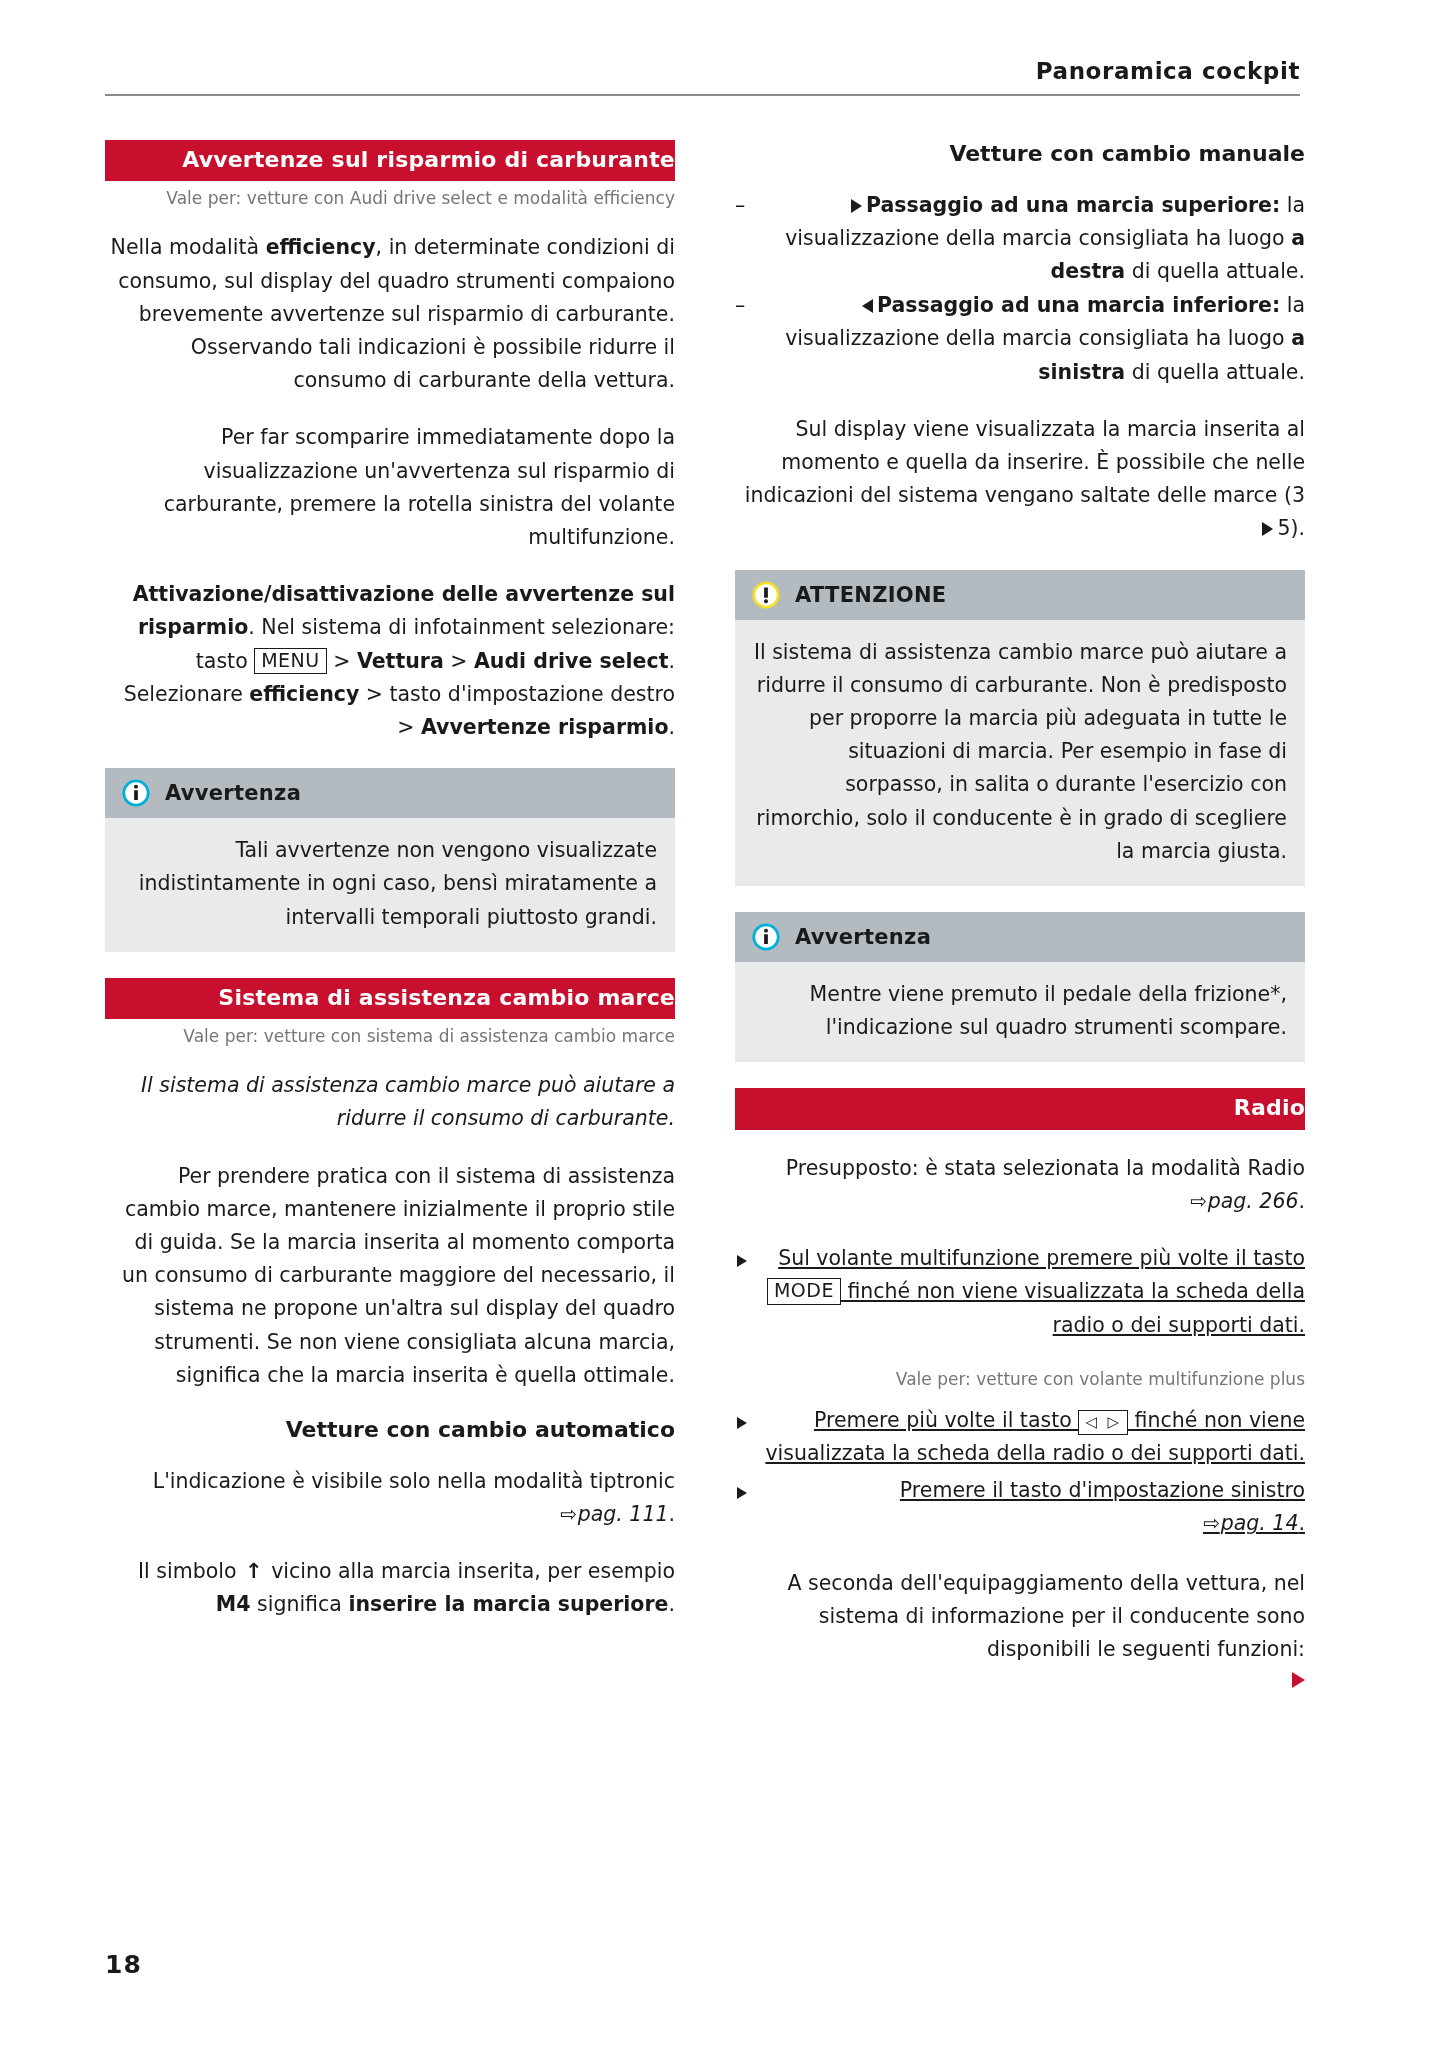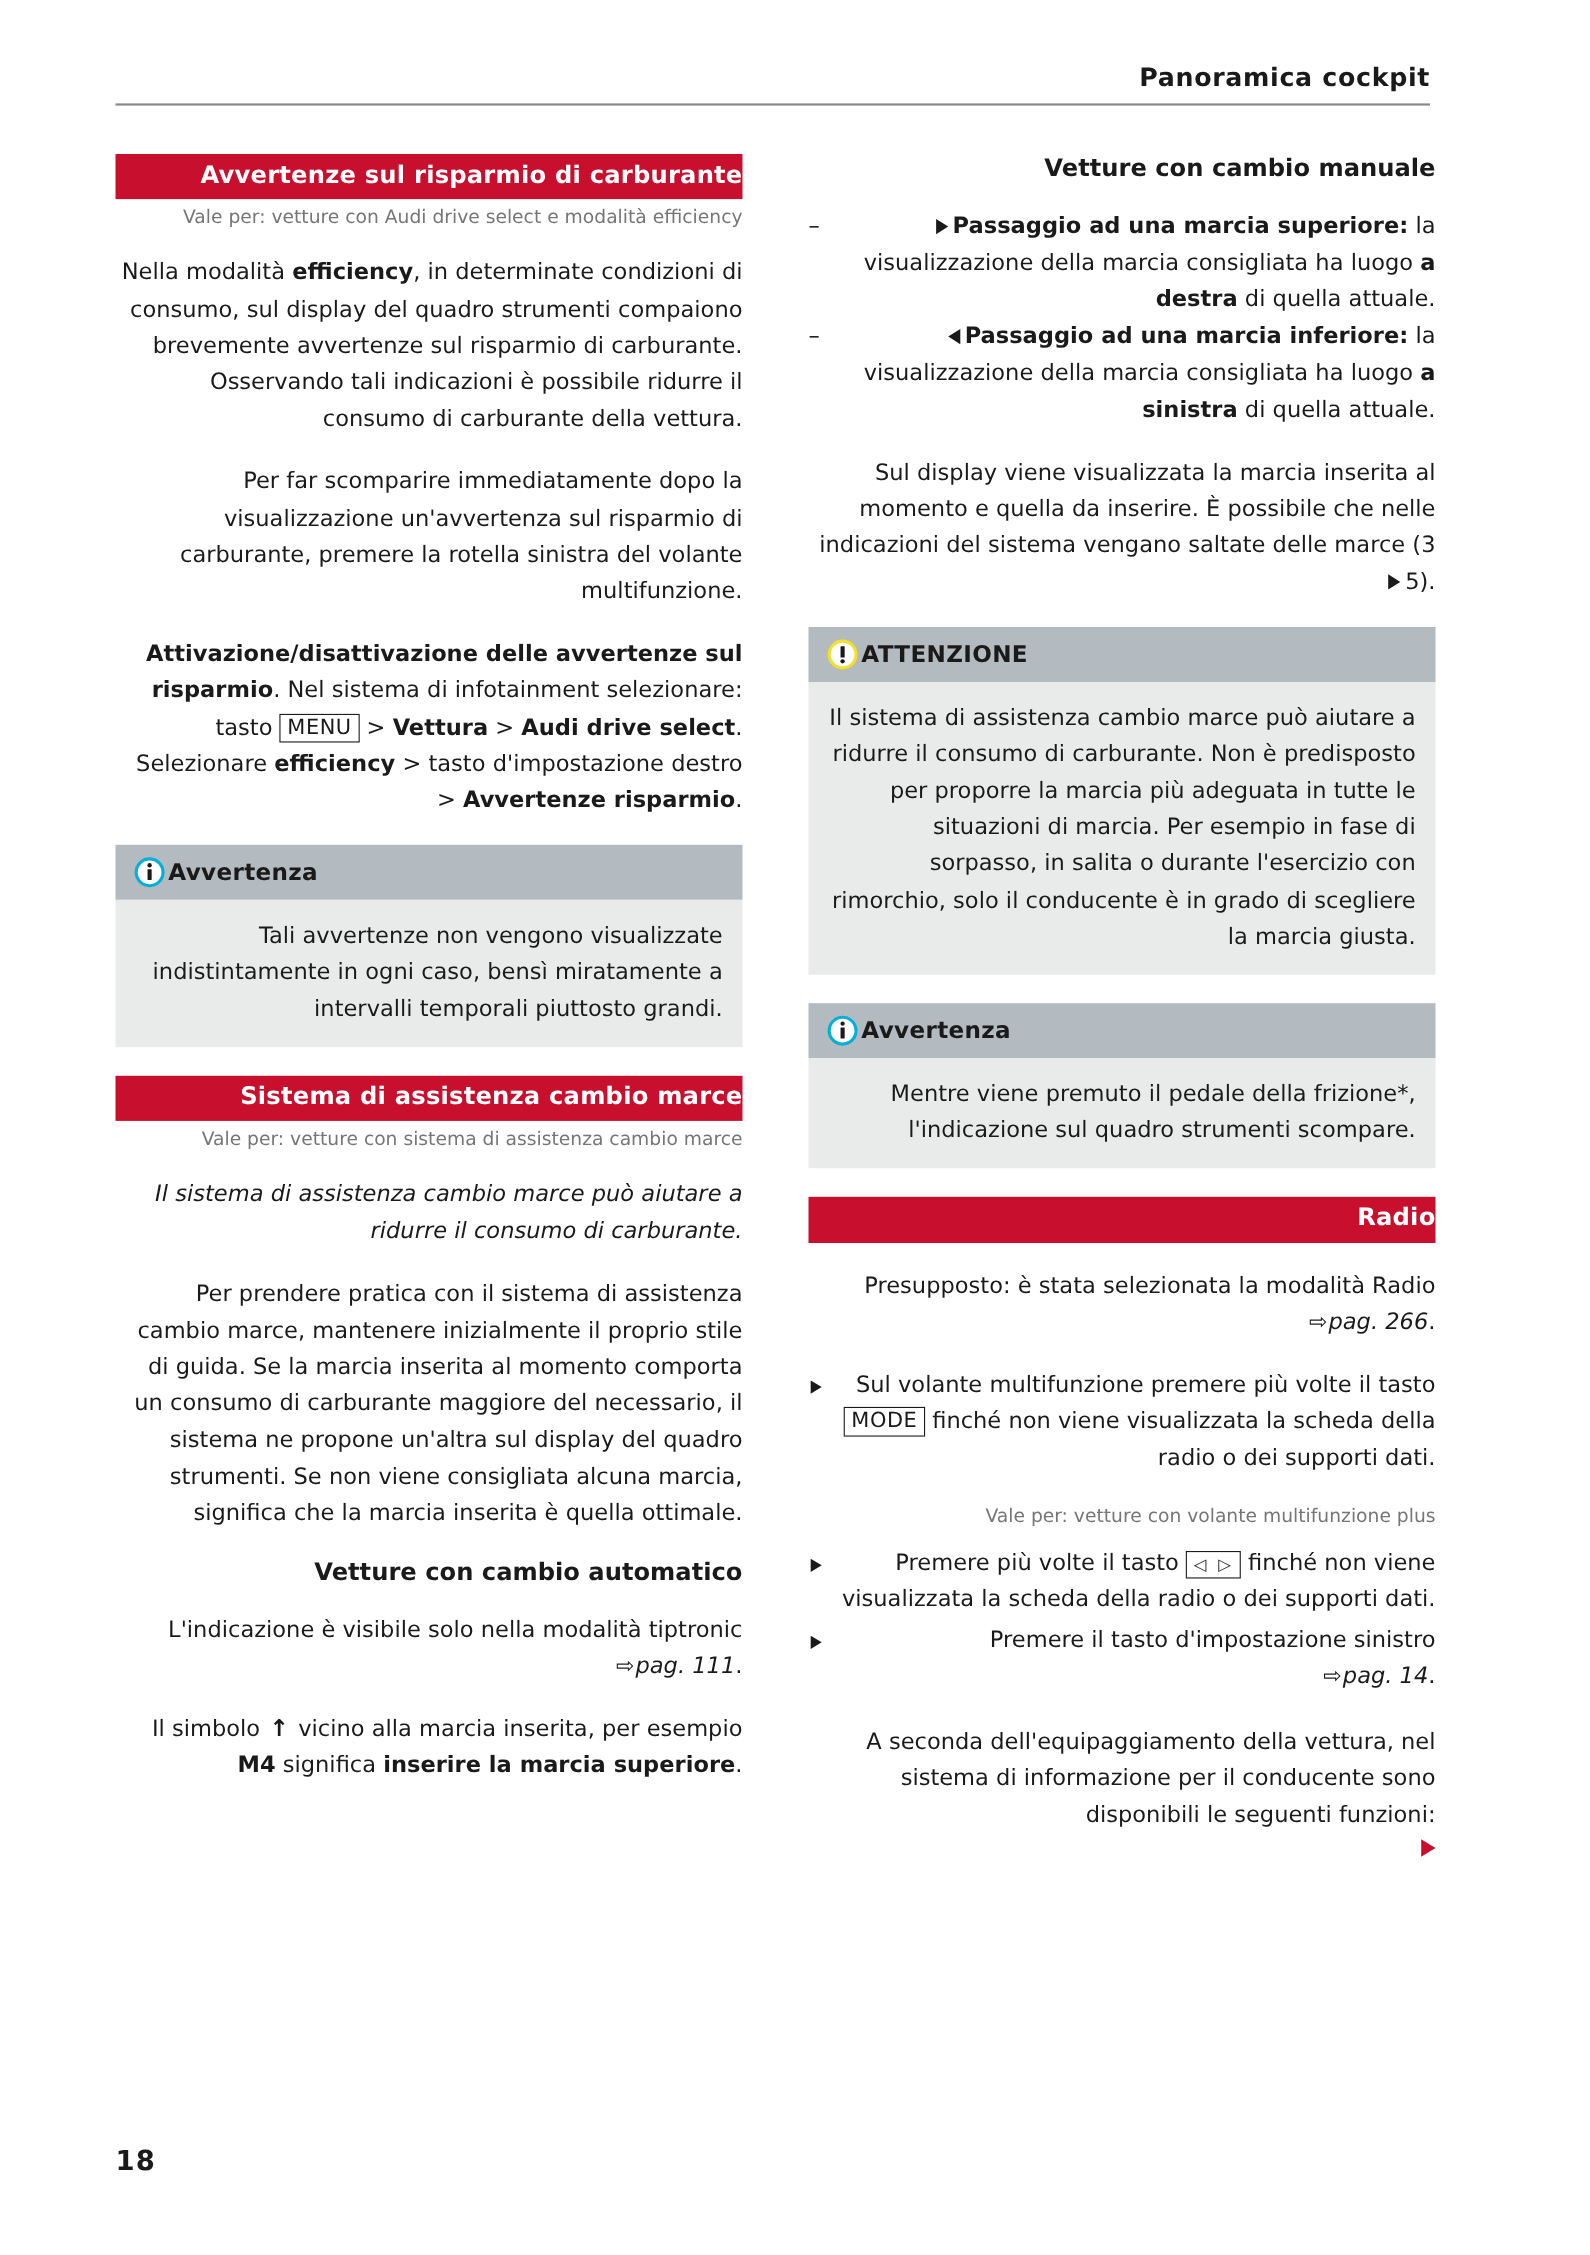--- a/index.html
+++ b/index.html
@@ -122,21 +122,21 @@
   }
 
   
   .note {
     margin: 0 0 26px 0;
   }
   .note-head {
     background: #b3bac0;
     display: flex;
     align-items: center;
-    gap: 2px;
+    gap: 14px;
     padding: 10px 14px 10px 16px;
   }
   .note-head .note-title {
     font-size: 21px;
     font-weight: bold;
     color: #1a1a1a;
     letter-spacing: 0.3px;
   }
   .note-body {
     background: #e9eaea;
@@ -170,20 +170,21 @@
   }
   ul.dash li::before {
     content: "\2013";
     position: absolute;
     left: 0;
     top: 0;
     color: #1a1a1a;
   }
   ul.tri li {
     padding-left: 26px;
+    text-decoration: underline;
   }
   ul.tri li::before {
     content: "";
     position: absolute;
     left: 2px;
     top: 13px;
     width: 0; height: 0;
     border-left: 10px solid #1a1a1a;
     border-top: 6.5px solid transparent;
     border-bottom: 6.5px solid transparent;

